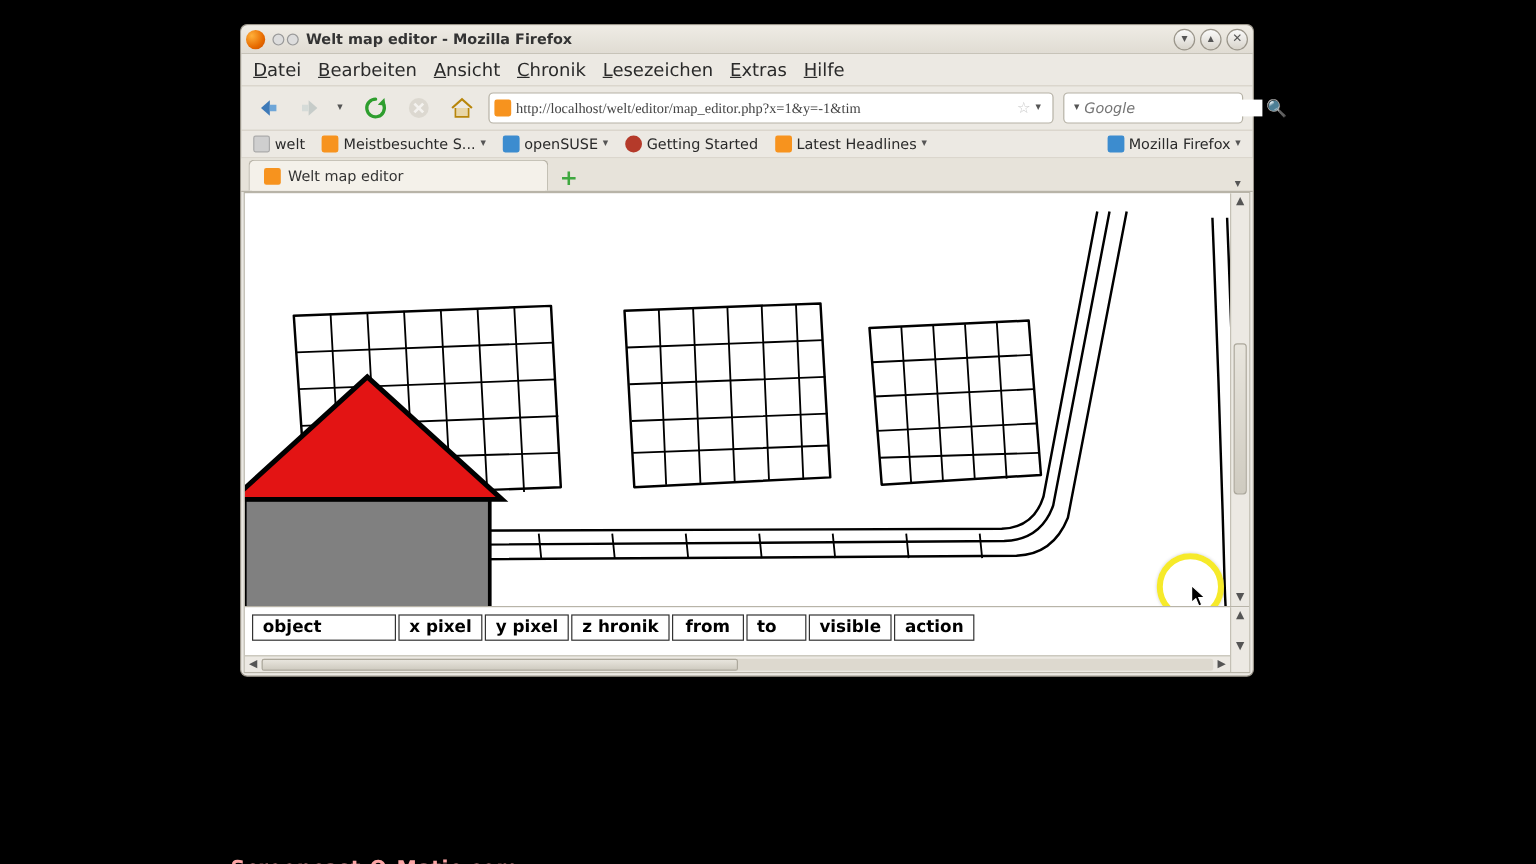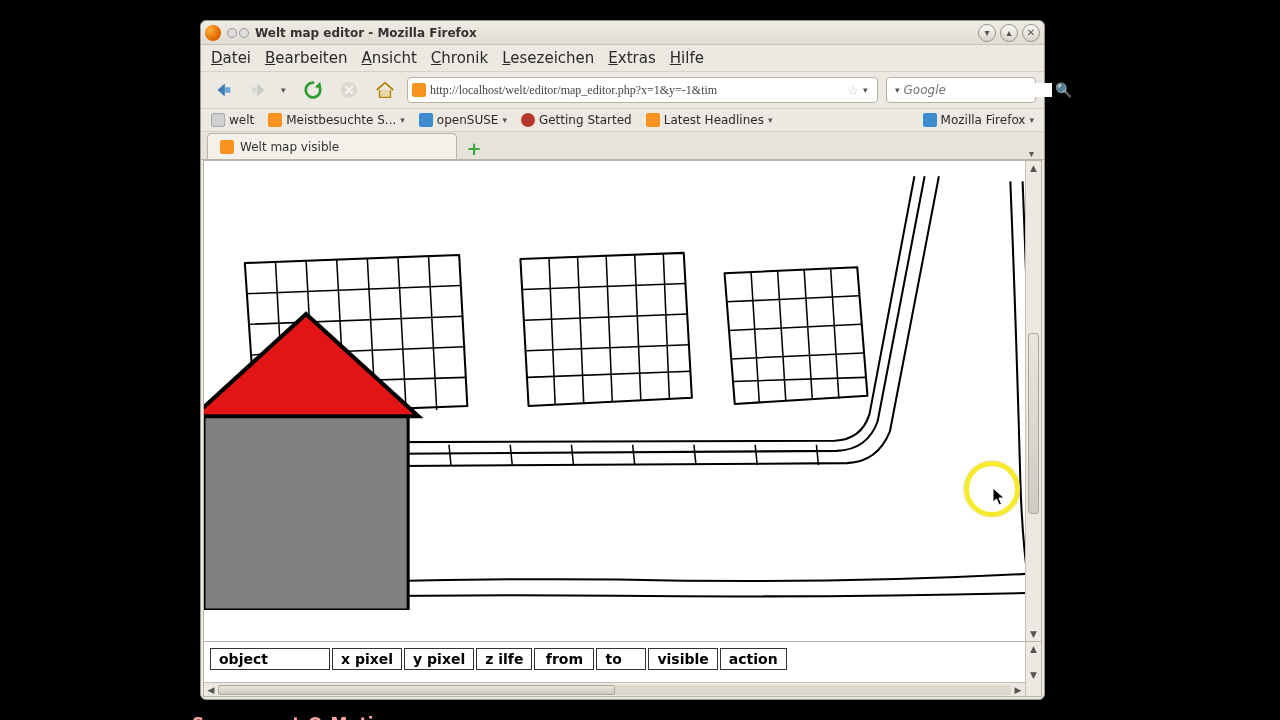--- a/index.html
+++ b/index.html
@@ -1,18 +1,18 @@
 <!DOCTYPE html>
 <html><head>
 <meta charset="utf-8">
 <style>
   * { box-sizing: border-box; margin: 0; padding: 0; font-family: "DejaVu Sans", "Liberation Sans", sans-serif; }
   html, body { width: 1280px; height: 720px; background: #000; overflow: hidden; }
   .window {
-    position: absolute; left: 200px; top: 20px; width: 845px; height: 680px;
+    position: absolute; left: 200px; top: 20px; width: 845px; height: 544px;
     background: #ece9e3; border: 1px solid #9a958a; border-radius: 6px;
     box-shadow: 0 2px 6px rgba(0,0,0,0.3); display: flex; flex-direction: column;
   }
   
   .titlebar {
     display: flex; align-items: center; height: 24px; padding: 2px 4px;
     background: linear-gradient(to bottom,#efece5,#e0dcd3);
     border-bottom: 1px solid #c7c3b8; border-radius: 6px 6px 0 0; font-size: 12px;
   }
   .titlebar .ff-logo {
@@ -186,21 +186,21 @@
     <div class="bookmark">
         <span class="ico blue"></span>
         <span>Mozilla Firefox</span>
         <span class="caret">▾</span>
       </div>
   </div>
 
   <div class="tabstrip">
     <div class="tab">
       <span class="favicon"></span>
-      <span>Welt map visible</span>
+      <span>Welt map editor</span>
     </div>
     <div class="newtab">+</div>
     <div class="spacer"></div>
     <div class="tabcaret">▾</div>
   </div>
 
   <div class="content">
     <div class="canvas-wrap">
       <svg class="canvas" viewBox="0 0 820 440" preserveAspectRatio="none">
 
@@ -257,21 +257,21 @@
       <svg class="cursor" viewBox="0 0 14 20">
         <path d="M1 1 L1 15 L4.5 12 L7 18 L9.5 17 L7 11 L12 11 Z" fill="#000" stroke="#fff" stroke-width="1"></path>
       </svg>
     </div>
 
     <div class="lower">
       <div class="headers">
         <div class="hcell" style="min-width:120px;text-align:left">object</div>
         <div class="hcell">x pixel</div>
         <div class="hcell">y pixel</div>
-        <div class="hcell">z ilfe</div>
+        <div class="hcell">z hronik</div>
         <div class="hcell" style="min-width:60px;text-align:center">from</div>
         <div class="hcell" style="min-width:50px;text-align:left">to</div>
         <div class="hcell">visible</div>
         <div class="hcell">action</div>
       </div>
       <div class="vscroll2">
         <div class="a">▲</div>
         <div class="a" style="position:absolute;bottom:14px;left:0;right:0">▼</div>
       </div>
       <div class="hscroll">

